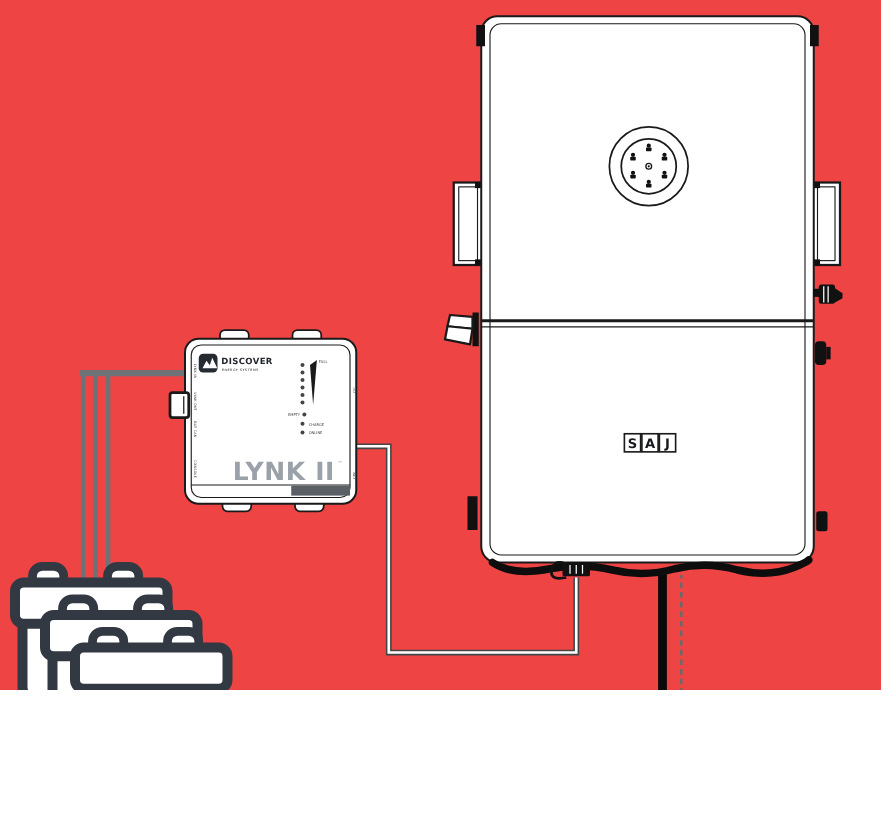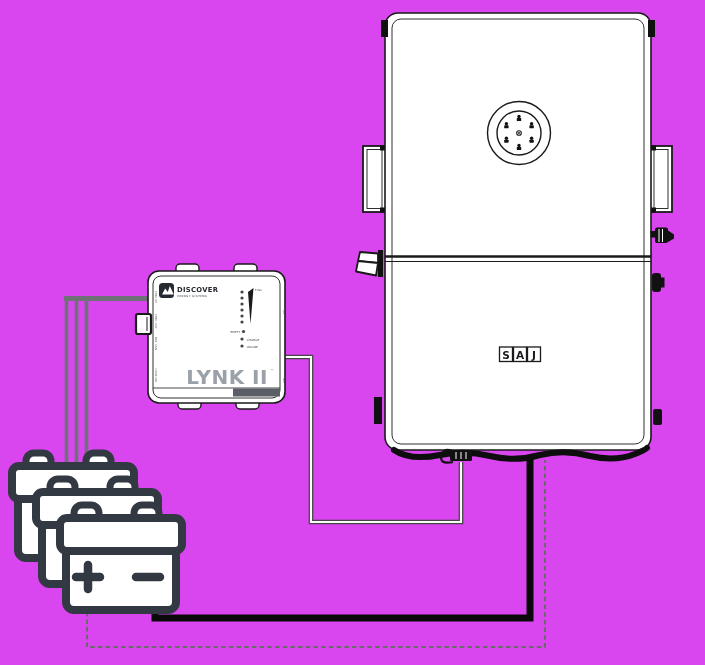--- a/index.html
+++ b/index.html
@@ -1,16 +1,16 @@
 <!DOCTYPE html>
 <html><head>
 <meta charset="utf-8">
 <style>
   html,body{margin:0;padding:0;background:#fff;}
-  .stage{position:relative;width:705px;height:665px;background:#d946ef;overflow:hidden;
+  .stage{position:relative;width:705px;height:552px;background:#ef4444;overflow:hidden;
          font-family:"DejaVu Sans",sans-serif;}
   svg{display:block;}
   
   .outline{fill:#ffffff;stroke:#1a1a1a;}
   .thin{fill:none;stroke:#1a1a1a;}
   .blackfill{fill:#111111;stroke:none;}
   
   text{font-family:"DejaVu Sans",sans-serif;}
   .t-brand{font-size:6.8px;font-weight:bold;fill:#23272d;letter-spacing:.3px;}
   .t-brandsub{font-size:2.6px;fill:#23272d;letter-spacing:.45px;}

